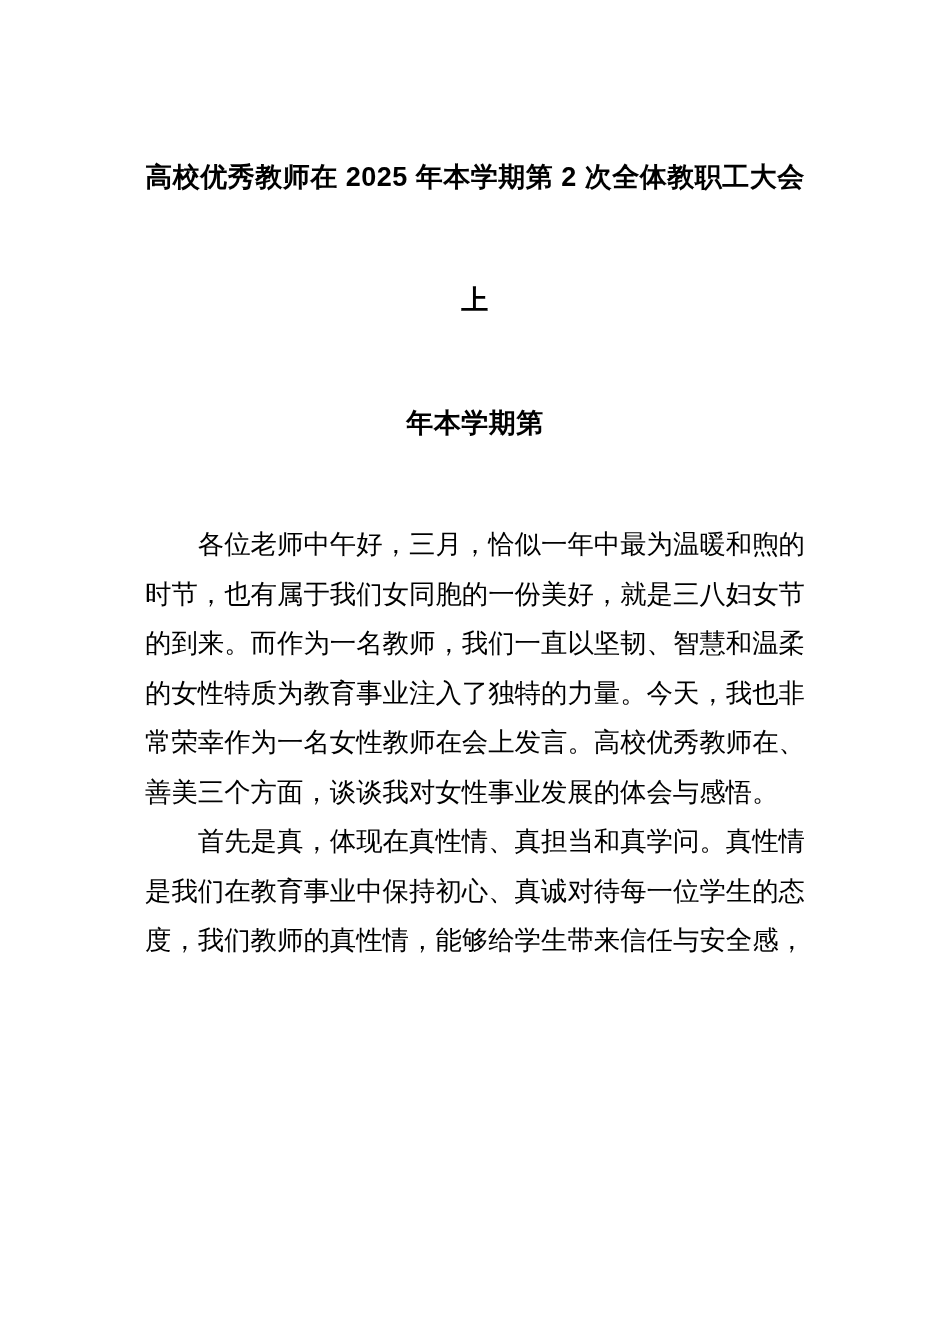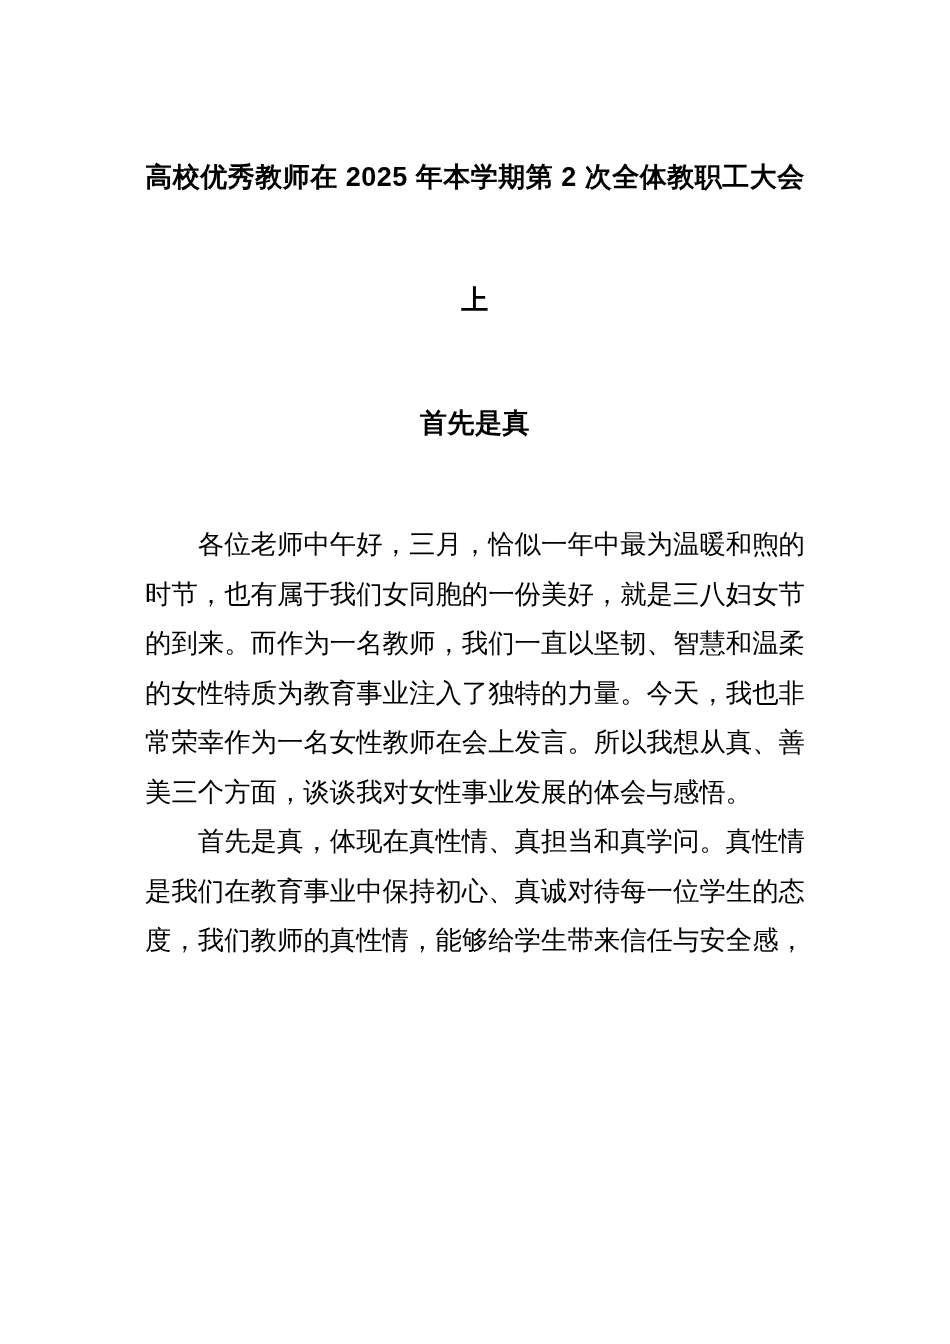--- a/index.html
+++ b/index.html
@@ -42,21 +42,21 @@
     word-break: break-all;
   }
 </style>
 </head>
 <body>
 
 <div class="page">
 
   <h1 class="doc-title">
     <span class="title-line">高校优秀教师在 2025 年本学期第 2 次全体教职工大会上</span>
-    <span class="title-line">首先是真</span>
+    <span class="title-line">年本学期第</span>
   </h1>
 
   <div class="doc-body">
-    <p>各位老师中午好，三月，恰似一年中最为温暖和煦的时节，也有属于我们女同胞的一份美好，就是三八妇女节的到来。而作为一名教师，我们一直以坚韧、智慧和温柔的女性特质为教育事业注入了独特的力量。今天，我也非常荣幸作为一名女性教师在会上发言。所以我想从真、善美三个方面，谈谈我对女性事业发展的体会与感悟。</p>
+    <p>各位老师中午好，三月，恰似一年中最为温暖和煦的时节，也有属于我们女同胞的一份美好，就是三八妇女节的到来。而作为一名教师，我们一直以坚韧、智慧和温柔的女性特质为教育事业注入了独特的力量。今天，我也非常荣幸作为一名女性教师在会上发言。高校优秀教师在、善美三个方面，谈谈我对女性事业发展的体会与感悟。</p>
     <p>首先是真，体现在真性情、真担当和真学问。真性情是我们在教育事业中保持初心、真诚对待每一位学生的态度，我们教师的真性情，能够给学生带来信任与安全感，更容易成为他们心灵的导师和朋友。二是真担当，既然担了就要有担当，因为可能我们作为女同胞遇到的困难和挑战会更多，因为我们教师身份的背后可能是母亲，是女儿是妻子。我在出去读博的时候认识一位同学，她是带着女儿去了马来西亚，她女儿是小学五年级，她白天送孩子上学以后自己要去上课，下午接孩子放学以后辅导作业，然后孩子睡觉她继续做科研，平均每天只睡四五个小时。我</p>
   </div>
 
 </div>
 
 </body></html>

